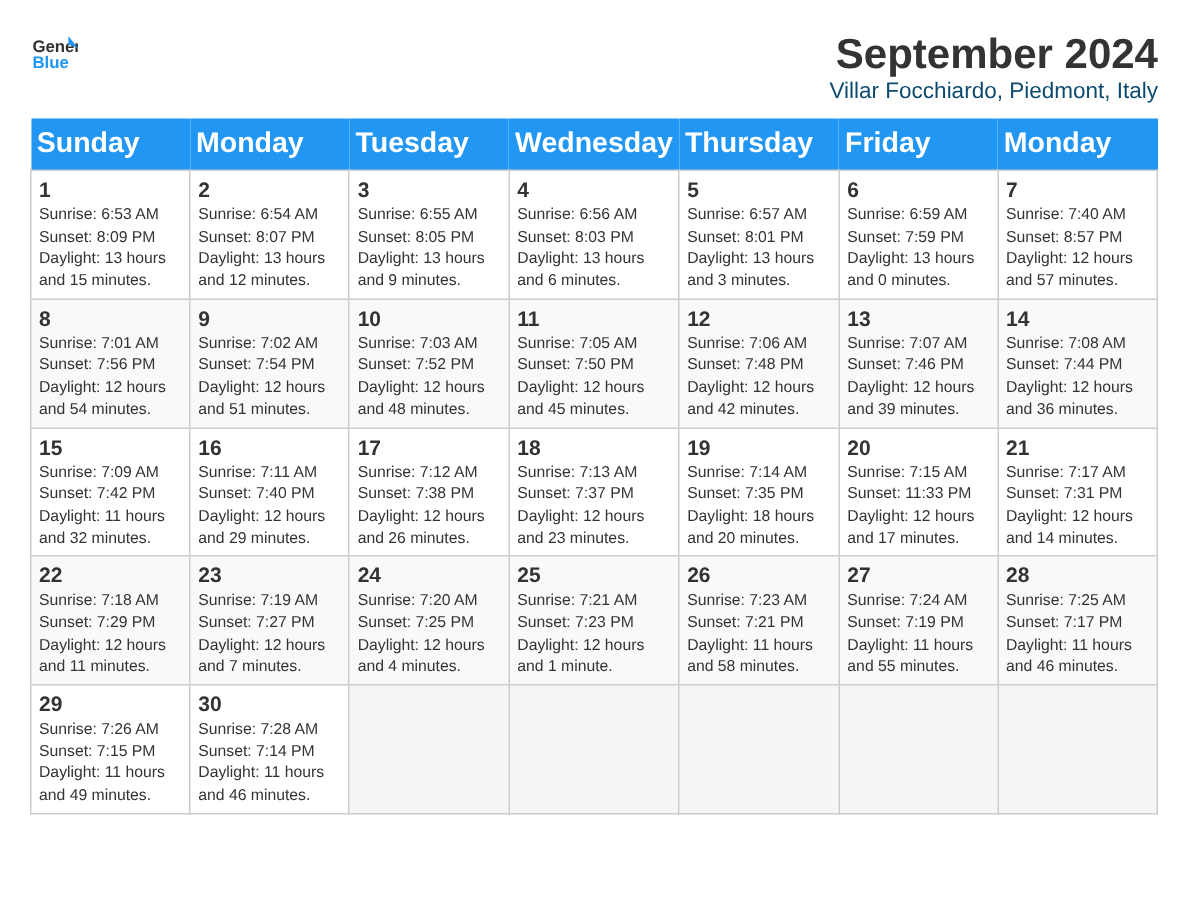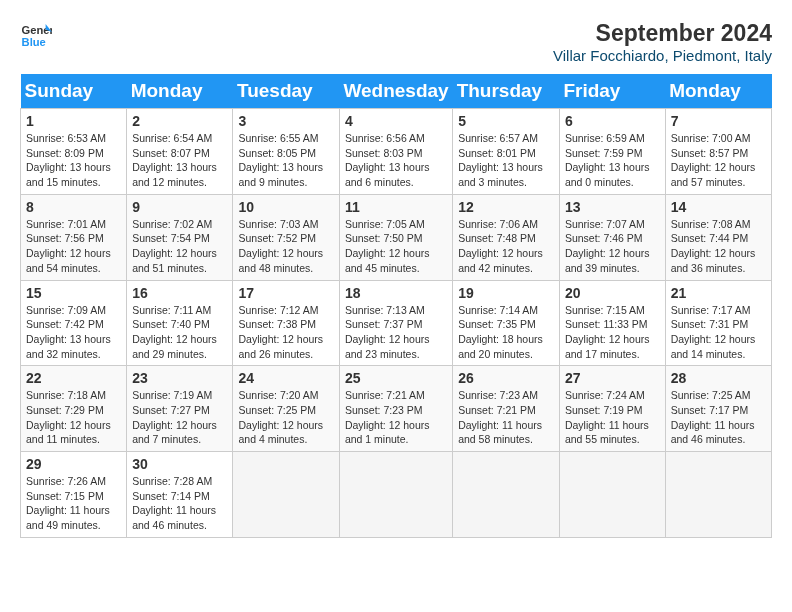--- a/index.html
+++ b/index.html
@@ -22,21 +22,21 @@
     }
     .logo-icon {
       width: 32px;
       height: 32px;
       margin-right: 4px;
     }
     .title-area {
       text-align: right;
     }
     .month-title {
-      font-size: 23px;
+      font-size: 28px;
       font-weight: bold;
       color: #333;
     }
     .location {
       font-size: 15px;
       color: #0c4a6e;
     }
     table {
       width: 100%;
       border-collapse: collapse;
@@ -151,21 +151,21 @@
         <span class="day-num">6</span>
         <div class="day-info">
           <span>Sunrise: 6:59 AM</span><br>
           <span>Sunset: 7:59 PM</span><br>
           <span>Daylight: 13 hours and 0 minutes.</span>
         </div>
       </td>
         <td>
         <span class="day-num">7</span>
         <div class="day-info">
-          <span>Sunrise: 7:00 AM</span><br>
+          <span>Sunrise: 7:40 AM</span><br>
           <span>Sunset: 8:57 PM</span><br>
           <span>Daylight: 12 hours and 57 minutes.</span>
         </div>
       </td>
       </tr>
       <tr>
         <td>
         <span class="day-num">8</span>
         <div class="day-info">
           <span>Sunrise: 7:01 AM</span><br>
@@ -221,21 +221,21 @@
           <span>Daylight: 12 hours and 36 minutes.</span>
         </div>
       </td>
       </tr>
       <tr>
         <td>
         <span class="day-num">15</span>
         <div class="day-info">
           <span>Sunrise: 7:09 AM</span><br>
           <span>Sunset: 7:42 PM</span><br>
-          <span>Daylight: 13 hours and 32 minutes.</span>
+          <span>Daylight: 11 hours and 32 minutes.</span>
         </div>
       </td>
         <td>
         <span class="day-num">16</span>
         <div class="day-info">
           <span>Sunrise: 7:11 AM</span><br>
           <span>Sunset: 7:40 PM</span><br>
           <span>Daylight: 12 hours and 29 minutes.</span>
         </div>
       </td>

